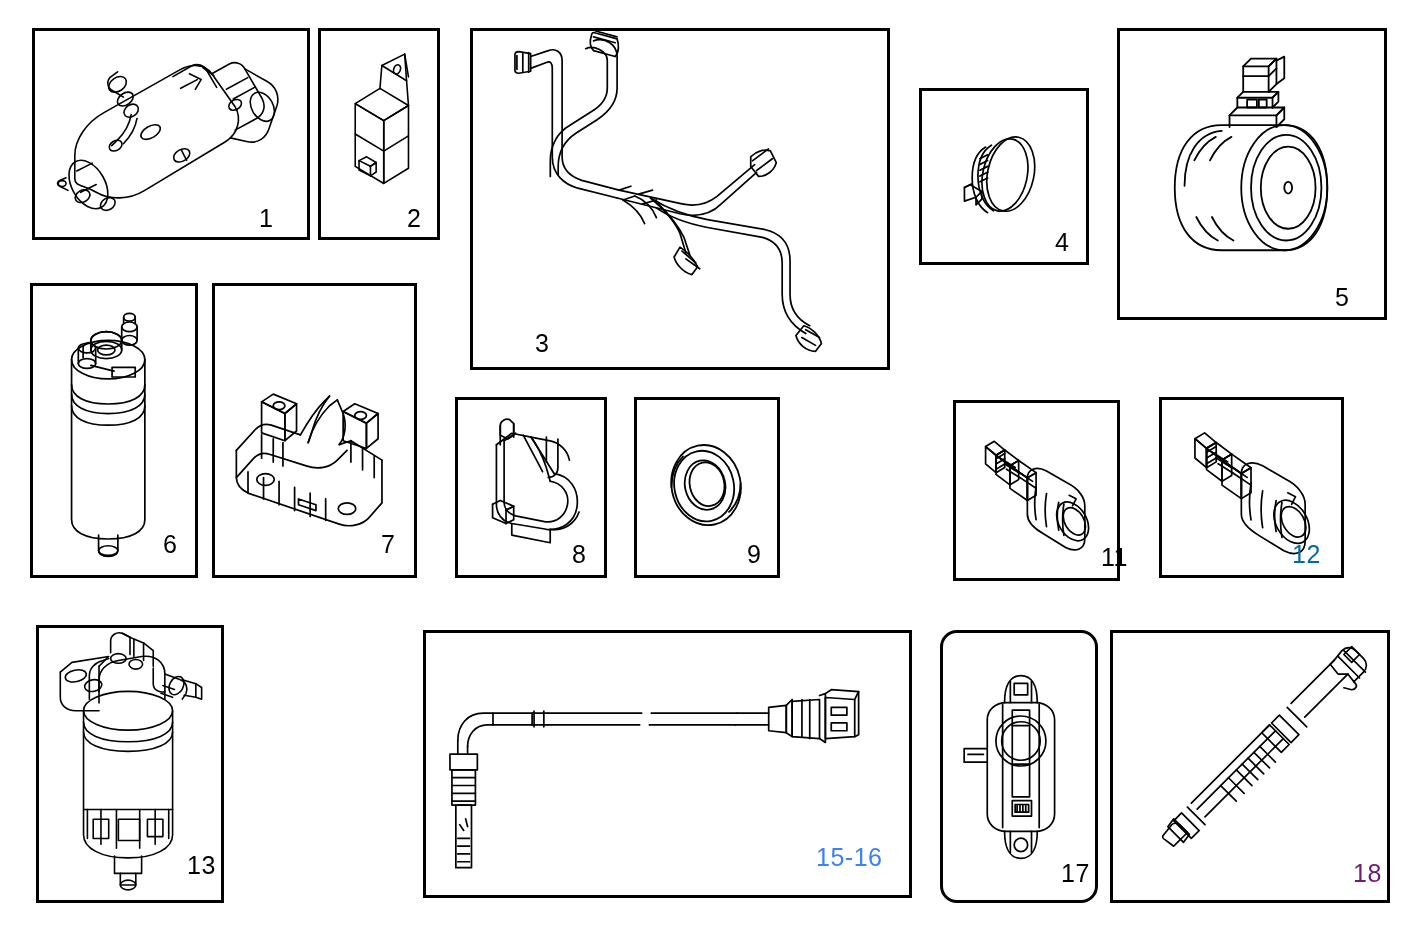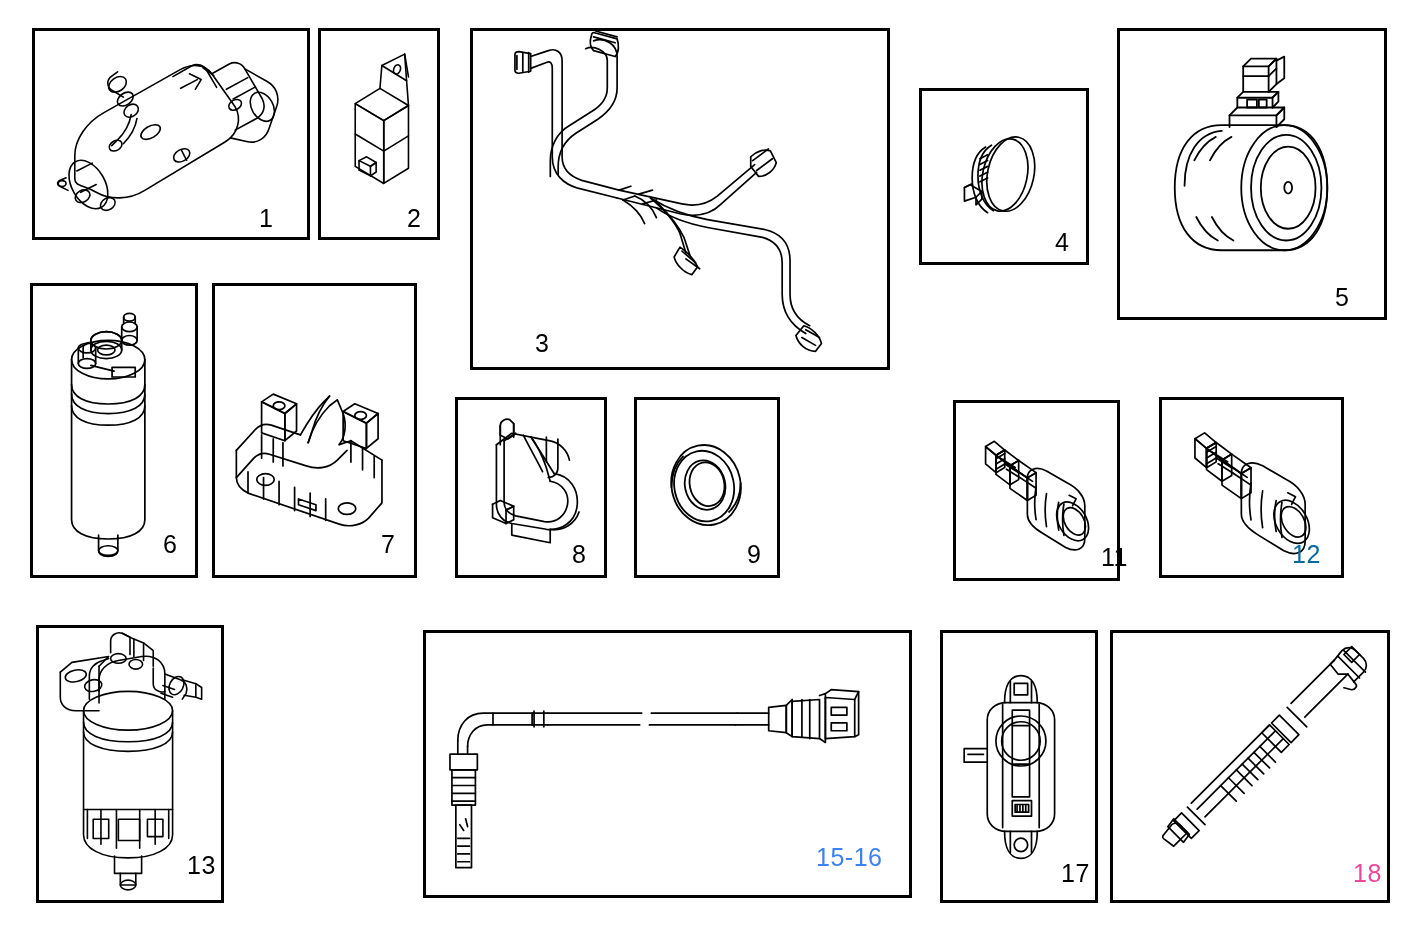--- a/index.html
+++ b/index.html
@@ -433,21 +433,21 @@
           <path d="M24 148 L48 148 M24 156 L48 156 M24 164 L48 164 M24 172 L48 172"></path>
           <path d="M28 176 L44 176 L44 240 L28 240 Z"></path>
           <path d="M30 210 L42 210 M30 218 L42 218 M30 226 L42 226 M30 234 L42 234"></path>
           <path d="M32 196 L36 202 M38 190 L40 198"></path>
         </g>
       </svg>
     </div>
     <span class="panel-label" id="label-p15" style="left: 390px; top: 212px; color: #3b82f6;">15-16</span>
   </div>
 
-  <div class="panel" id="panel-p17" style="left: 940px; top: 630px; width: 158px; height: 273px; border-color: rgb(0, 0, 0);">
+  <div class="panel" id="panel-p17" style="left: 940px; top: 630px; width: 158px; height: 273px; border-color: rgb(0, 0, 0); border-radius: 17px;">
     <div class="art">
       <svg viewBox="0 0 158 273" preserveAspectRatio="xMidYMid meet">
         <g fill="none" stroke="#000" stroke-width="1.7" stroke-linejoin="round" stroke-linecap="round">
           <path d="M46 88 C46 78 54 70 66 70 L96 70 C108 70 116 78 116 88 L116 186 C116 196 108 204 96 204 L66 204 C54 204 46 196 46 186 Z"></path>
           <path d="M64 70 C64 52 70 42 81 42 C92 42 98 52 98 70"></path>
           <path d="M64 204 C64 222 70 232 81 232 C92 232 98 222 98 204"></path>
           <path d="M70 48 L70 70 M92 48 L92 70"></path>
           <path d="M70 204 L70 226 M92 204 L92 226"></path>
           <path d="M74 50 L88 50 L88 62 L74 62 Z"></path>
           <ellipse cx="81" cy="218" rx="7" ry="7"></ellipse>
@@ -487,16 +487,16 @@
           <path d="M182 72 L226 28 M196 86 L240 42"></path>
           <path d="M226 28 L234 18 C238 14 244 14 248 18 L256 26 C260 30 260 36 256 40 L246 50"></path>
           <path d="M240 42 L248 52 C250 54 248 58 244 58 L236 56"></path>
           <path d="M230 24 L252 46"></path>
           <path d="M236 18 L258 40"></path>
           <path d="M244 14 L252 22 L244 30 L236 22 Z"></path>
           <path d="M226 28 L222 32 L230 42 L240 42"></path>
         </g>
       </svg>
     </div>
-    <span class="panel-label" id="label-p18" style="left: 240px; top: 228px; color: #ec4899;">18</span>
+    <span class="panel-label" id="label-p18" style="left: 240px; top: 228px; color: #701a75;">18</span>
   </div>
 
 </div>
 
 </body></html>

